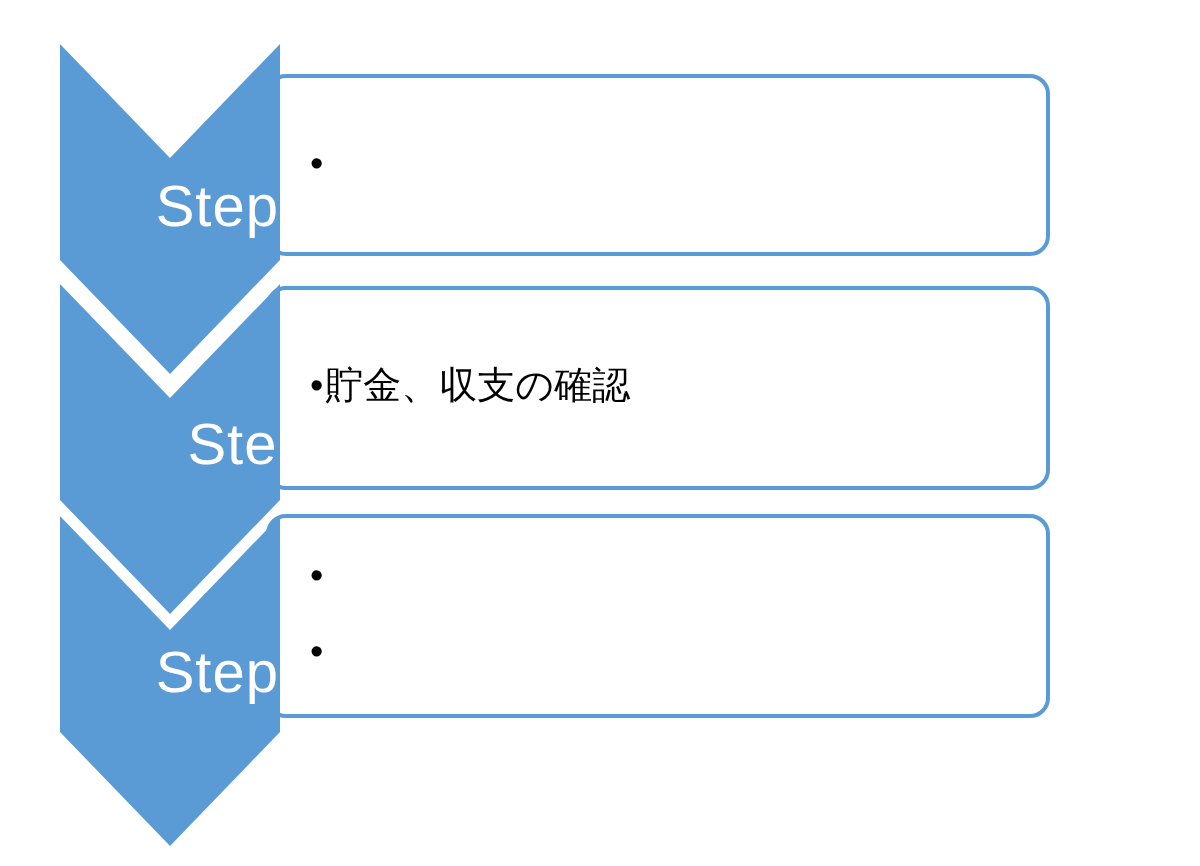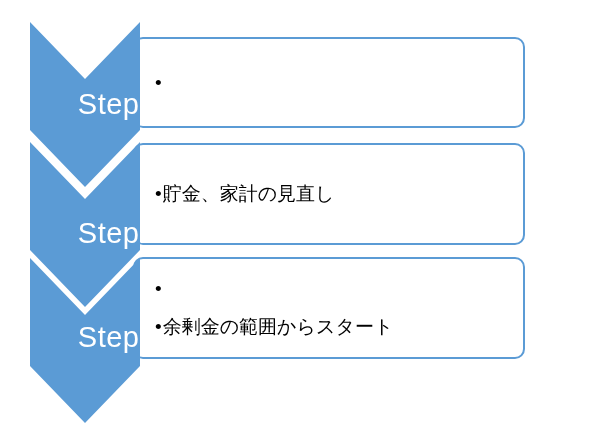--- a/index.html
+++ b/index.html
@@ -32,21 +32,21 @@
     width: 110px;
     z-index: 3;
     text-align: center;
     color: #ffffff;
     font-size: 29px;
     line-height: 26px;
     letter-spacing: 0.5px;
     margin-left: 32px;
   }
   .label-1 { top: 91px; }
-  .label-2 { top: 220px; }
+  .label-2 { top: 210px; text-align: right; }
   .label-3 { top: 324px; }
   .box {
     position: absolute;
     left: 133px;
     width: 392px;
     background: #ffffff;
     border: 2px solid #5B9BD5;
     border-radius: 10px;
     z-index: 1;
     display: flex;
@@ -88,31 +88,30 @@
     </div>
   </div>
 
   <svg class="chev chev-2" viewBox="0 0 110 165" preserveAspectRatio="none">
     <polygon points="0,0 55,57 110,0 110,108 55,165 0,108" fill="#5B9BD5"></polygon>
   </svg>
   <div class="step-label label-2">Step2</div>
   <div class="box box-2">
     <div class="line">
       <span class="bullet">•</span>
-      <span class="txt">貯金、家計の見直し</span>
+      <span class="txt">貯金、収支の確認</span>
     </div>
   </div>
 
   <svg class="chev chev-3" viewBox="0 0 110 165" preserveAspectRatio="none">
     <polygon points="0,0 55,57 110,0 110,108 55,165 0,108" fill="#5B9BD5"></polygon>
   </svg>
   <div class="step-label label-3">Step3</div>
   <div class="box box-3">
     <div class="line">
       <span class="bullet">•</span>
     </div>
     <div class="line">
       <span class="bullet">•</span>
-      <span class="txt">余剰金の範囲からスタート</span>
     </div>
   </div>
 
 </div>
 
 </body></html>

